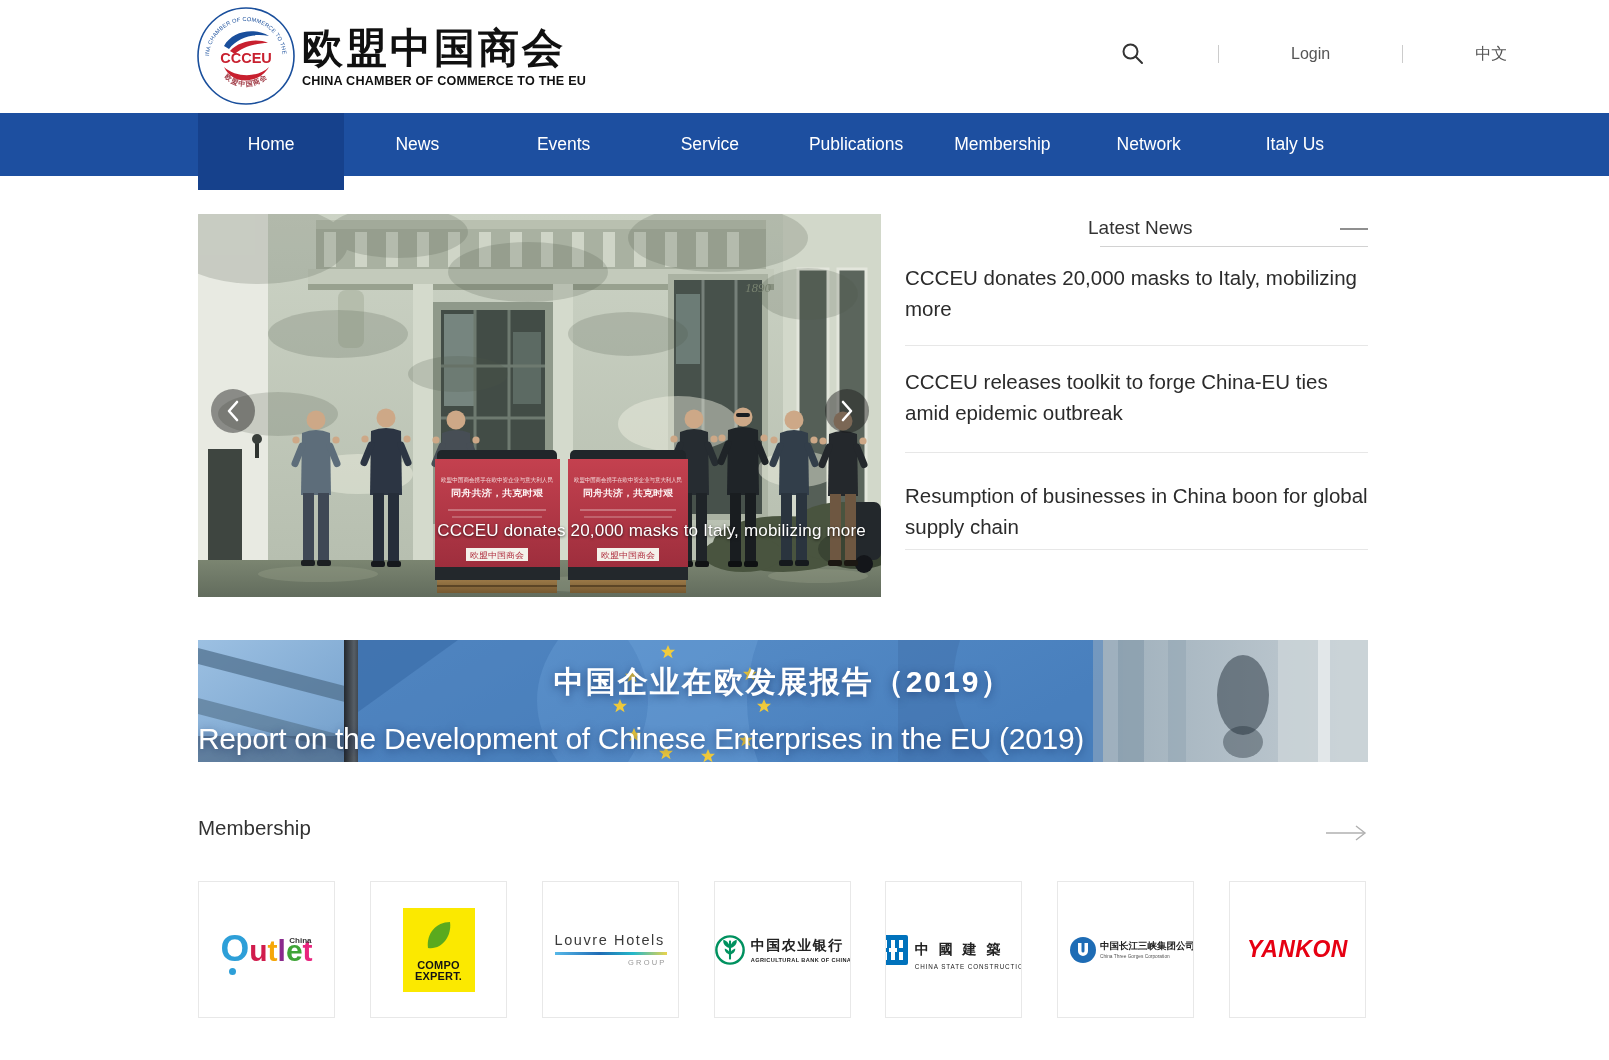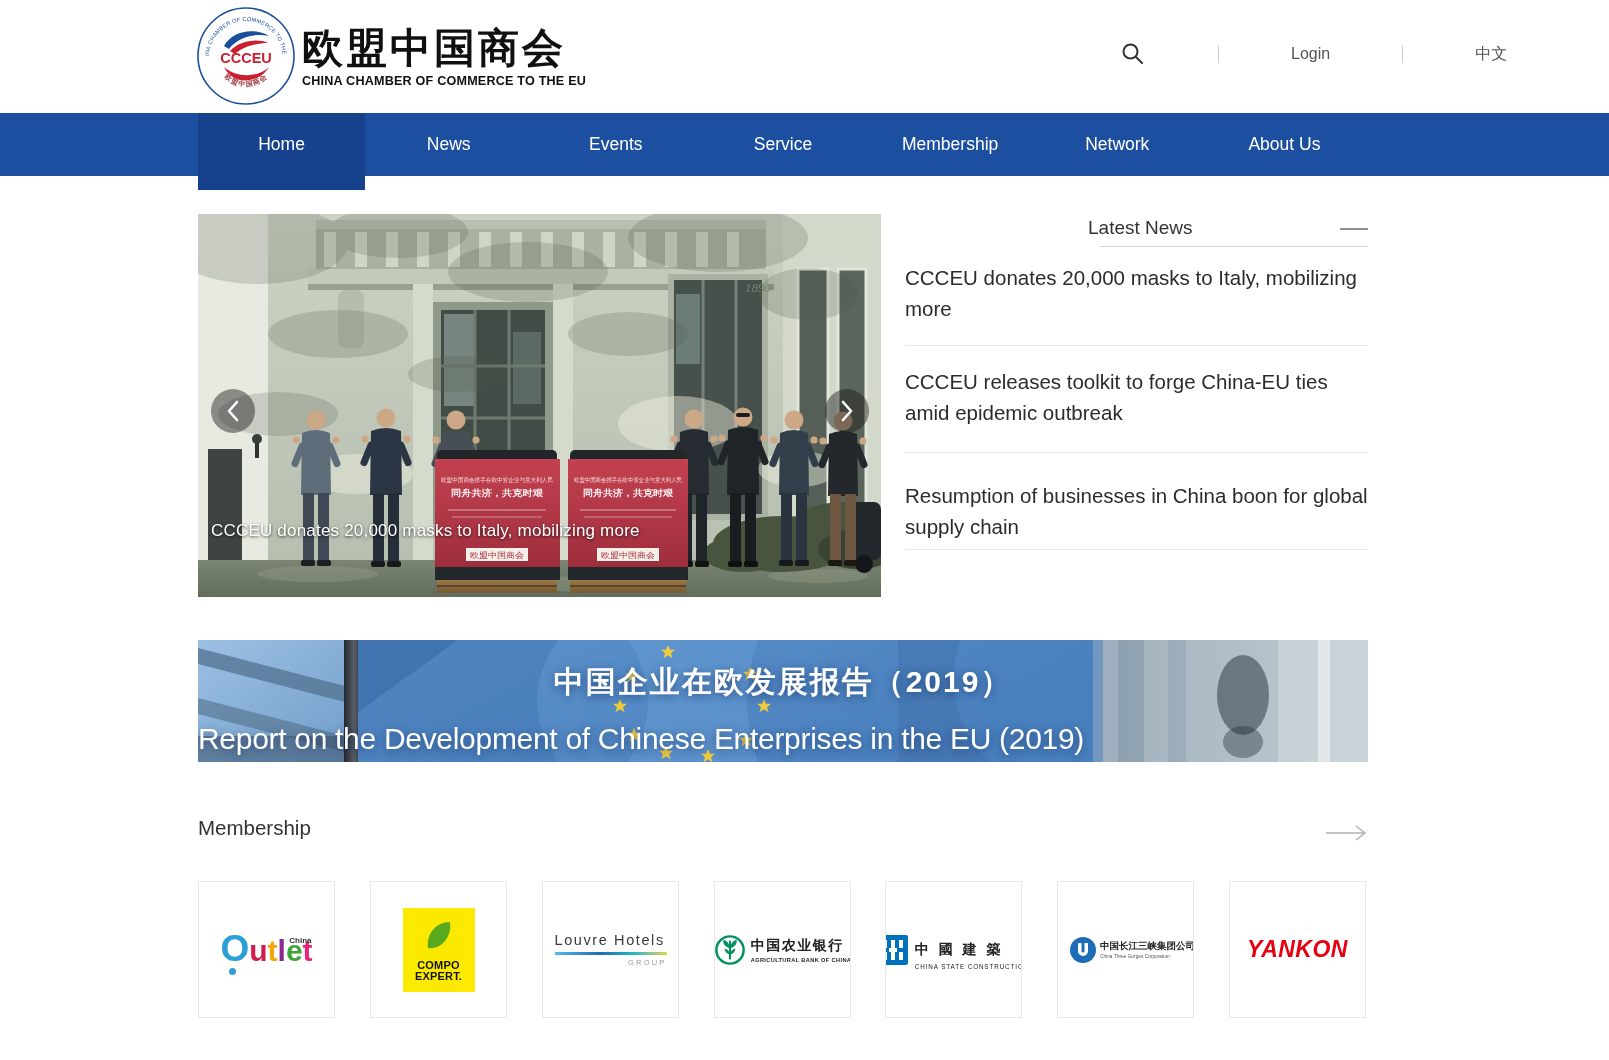--- a/index.html
+++ b/index.html
@@ -18,21 +18,21 @@
   .vdiv{width:1px;height:18px;background:#ccc;margin-left:32px;}
   .hr-link{margin-left:32px;font-size:16px;color:#555;cursor:pointer;text-decoration:none;white-space:nowrap;}
 
   
   .nav{position:absolute;top:113px;left:0;width:1609px;height:63px;background:#1d4fa0;}
   .nav-inner{position:absolute;left:198px;top:0;width:1170px;height:77px;display:flex;}
   .nav-item{flex:1;line-height:63px;text-align:center;color:#fff;font-size:17.5px;cursor:pointer;}
   .nav-item.active{background:#16418c;}
 
   
-  .carousel{position:absolute;left:198px;top:214px;width:683px;height:383px;overflow:hidden;cursor:pointer;}
+  .carousel{position:absolute;left:198px;top:214px;width:683px;height:383px;overflow:hidden;cursor:pointer;text-align:right;}
   .carousel svg.scene{position:absolute;left:0;top:0;display:block;}
   .carousel-caption{position:absolute;left:13px;top:307px;width:655px;color:#fff;font-size:17px;
     text-shadow:0 1px 3px rgba(0,0,0,.75);letter-spacing:.2px;}
   .carousel-arrow{position:absolute;top:175px;width:44px;height:44px;border-radius:50%;
     background:rgba(25,25,25,.45);display:flex;align-items:center;justify-content:center;cursor:pointer;}
   .carousel-arrow.left{left:13px;}
   .carousel-arrow.right{right:12px;}
 
   
   .latest-news{position:absolute;left:905px;top:212px;width:463px;height:390px;}
@@ -137,23 +137,24 @@
       <a class="hr-link">中文</a>
     </div>
   </header>
 
   <nav class="nav">
     <div class="nav-inner">
       <a class="nav-item active">Home</a>
       <a class="nav-item">News</a>
       <a class="nav-item">Events</a>
       <a class="nav-item">Service</a>
+      <a class="nav-item">Publications</a>
       <a class="nav-item">Membership</a>
       <a class="nav-item">Network</a>
-      <a class="nav-item">About Us</a>
+      <a class="nav-item">Italy Us</a>
     </div>
   </nav>
 
   <section class="carousel">
     <svg class="scene" width="683" height="383" viewBox="0 0 683 383">
       <defs>
         <linearGradient id="facadeGrad" x1="0" y1="0" x2="0" y2="1">
           <stop offset="0" stop-color="#ccd3c5"></stop>
             <stop offset="1" stop-color="#b7bfb0"></stop>
         </linearGradient>

